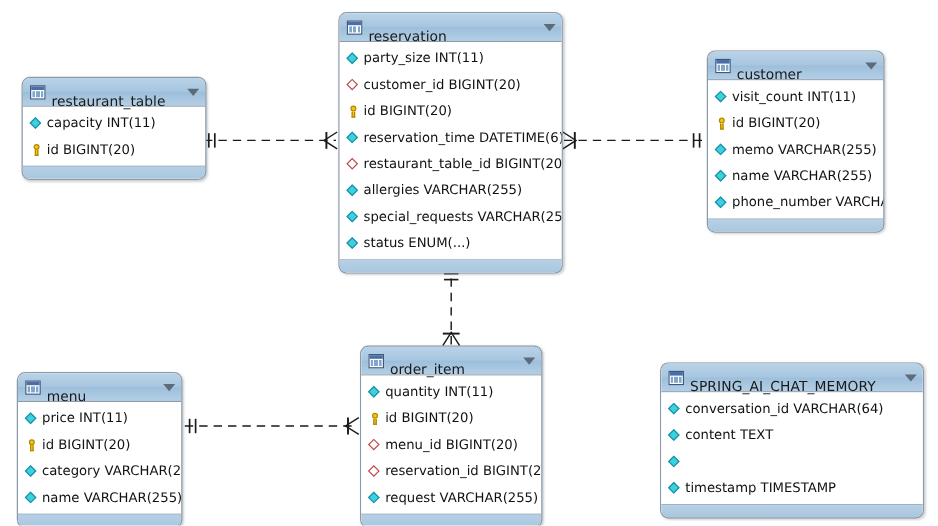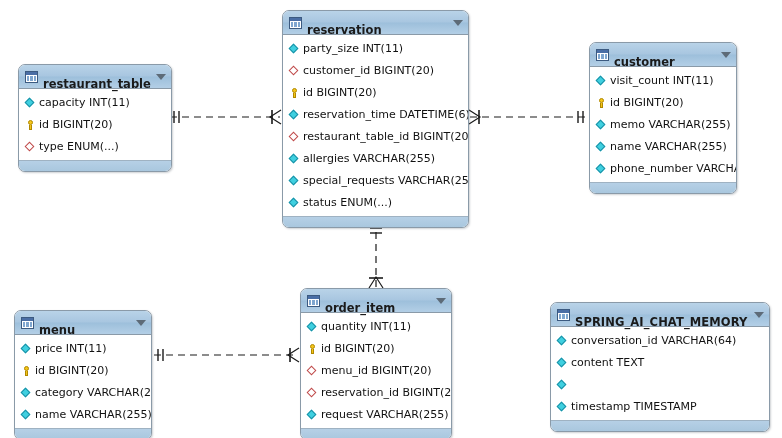--- a/index.html
+++ b/index.html
@@ -69,21 +69,21 @@
     position: absolute;
     left: 1px; top: 4px; right: 1px; bottom: 1px;
     background:
       linear-gradient(to right,
         #7fa6cf 0 2px, #ffffff 2px 3px,
         #7fa6cf 3px 6px, #ffffff 6px 7px,
         #7fa6cf 7px 10px);
   }
   .entity-title {
     font-size: 11.5px;
-    font-weight: bold;
+    font-weight: normal;
     color: #1a1a1a;
     white-space: nowrap;
     letter-spacing: 0px;
     margin-top: 14px;
   }
   .entity-title.mono-wide { letter-spacing: 0.1px; }
   .collapse-arrow {
     margin-left: auto;
     width: 0; height: 0;
     border-left: 5px solid transparent;
@@ -207,24 +207,20 @@
     </div>
     <div class="entity-body">
       <div class="field">
         <span class="ficon diamond-filled"></span>
         <span class="field-label">capacity INT(11)</span>
       </div>
       <div class="field">
         <span class="ficon key"></span>
         <span class="field-label">id BIGINT(20)</span>
       </div>
-      <div class="field">
-        <span class="ficon diamond-empty"></span>
-        <span class="field-label">type ENUM(...)</span>
-      </div>
     </div>
     <div class="entity-footer"></div>
   </div>
 
   <div class="entity" style="left:282px; top:10px; width:187px;">
     <div class="entity-header">
       <span class="tbl-icon"></span>
       <span class="entity-title">reservation</span>
       <span class="collapse-arrow"></span>
     </div>

